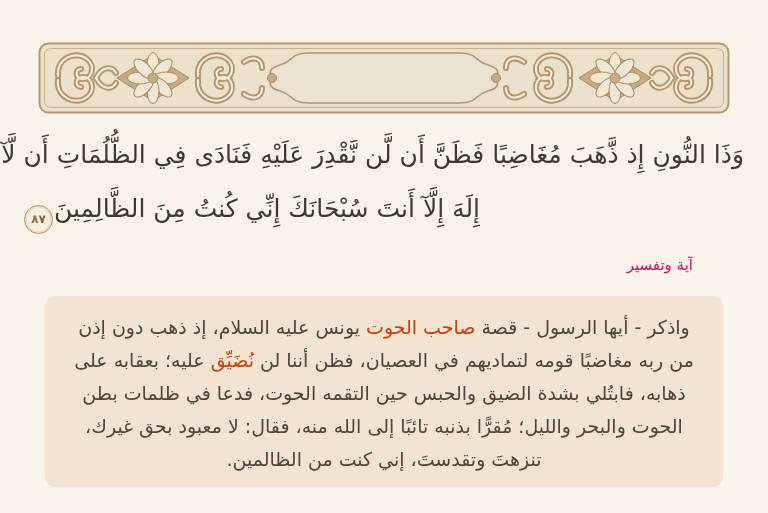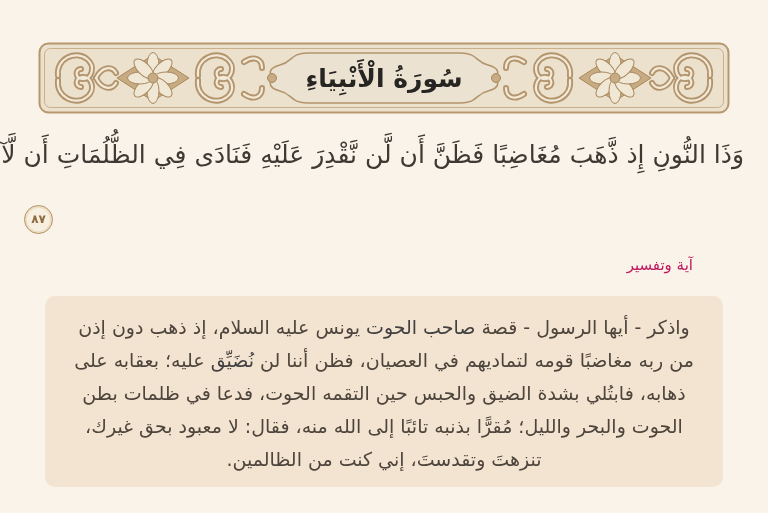--- a/index.html
+++ b/index.html
@@ -90,21 +90,21 @@
     box-sizing: border-box;
     background: #f3e4d1;
     border-radius: 10px;
     padding: 15px 26px;
     text-align: center;
     font-size: 19px;
     line-height: 33px;
     color: #4d453c;
     overflow: hidden;
   }
-  .tafsir-box .hl { color: #404040; }
+  .tafsir-box .hl { color: #c2410c; }
 </style>
 </head>
 <body>
 
 <div class="page">
 
   <div class="banner-wrap">
     <svg viewBox="0 0 692 72" width="692" height="72" aria-hidden="true">
       <defs>
         <g id="curls" fill="none" stroke-linecap="round">
@@ -139,27 +139,26 @@
       <rect x="1.5" y="1.5" width="689" height="69" rx="9" fill="#ece1cd" stroke="#b5976f" stroke-width="2"></rect>
       <rect x="6.5" y="6.5" width="679" height="59" rx="6" fill="none" stroke="#c9af8a" stroke-width="1"></rect>
 
       <use href="#half"></use>
       <use href="#half" transform="translate(692,0) scale(-1,1)"></use>
 
       <path d="M 270,11 L 422,11 C 440,11 437,20 450,23 C 462,26 462,33 455,36 C 462,39 462,46 450,49 C 437,52 440,61 422,61 L 270,61 C 252,61 255,52 242,49 C 230,46 230,39 237,36 C 230,33 230,26 242,23 C 255,20 252,11 270,11 Z" fill="#ebe2d1" stroke="#b3946c" stroke-width="1.6"></path>
       <circle cx="234" cy="36" r="4.5" fill="#c9ab83" stroke="#a8895f" stroke-width="1"></circle>
       <circle cx="458" cy="36" r="4.5" fill="#c9ab83" stroke="#a8895f" stroke-width="1"></circle>
     </svg>
-    <div class="banner-title">سُورَةُ الْأَنْبِيَاءِ</div>
   </div>
 
   <div class="verse">
     <div class="vline">وَذَا النُّونِ إِذ ذَّهَبَ مُغَاضِبًا فَظَنَّ أَن لَّن نَّقْدِرَ عَلَيْهِ فَنَادَى فِي الظُّلُمَاتِ أَن لَّآ</div>
     <div class="vline">
-      <span class="ayah-num">
+      <span>إِلَهَ إِلَّآ أَنتَ سُبْحَانَكَ إِنِّي كُنتُ مِنَ الظَّالِمِينَ</span><span class="ayah-num">
           <span>٨٧</span>
         </span>
     </div>
   </div>
 
   <div class="section-label">آية وتفسير</div>
 
   <div class="tafsir-box">
     <p style="margin:0"><span>واذكر - أيها الرسول - قصة </span><span class="hl">صاحب الحوت</span><span> يونس عليه السلام، إذ ذهب دون إذن من ربه مغاضبًا قومه لتماديهم في العصيان، فظن أننا لن </span><span class="hl">نُضَيِّق</span><span> عليه؛ بعقابه على ذهابه، فابتُلي بشدة الضيق والحبس حين التقمه الحوت، فدعا في ظلمات بطن الحوت والبحر والليل؛ مُقرًّا بذنبه تائبًا إلى الله منه، فقال: لا معبود بحق غيرك، تنزهتَ وتقدستَ، إني كنت من الظالمين.</span></p>
   </div>

